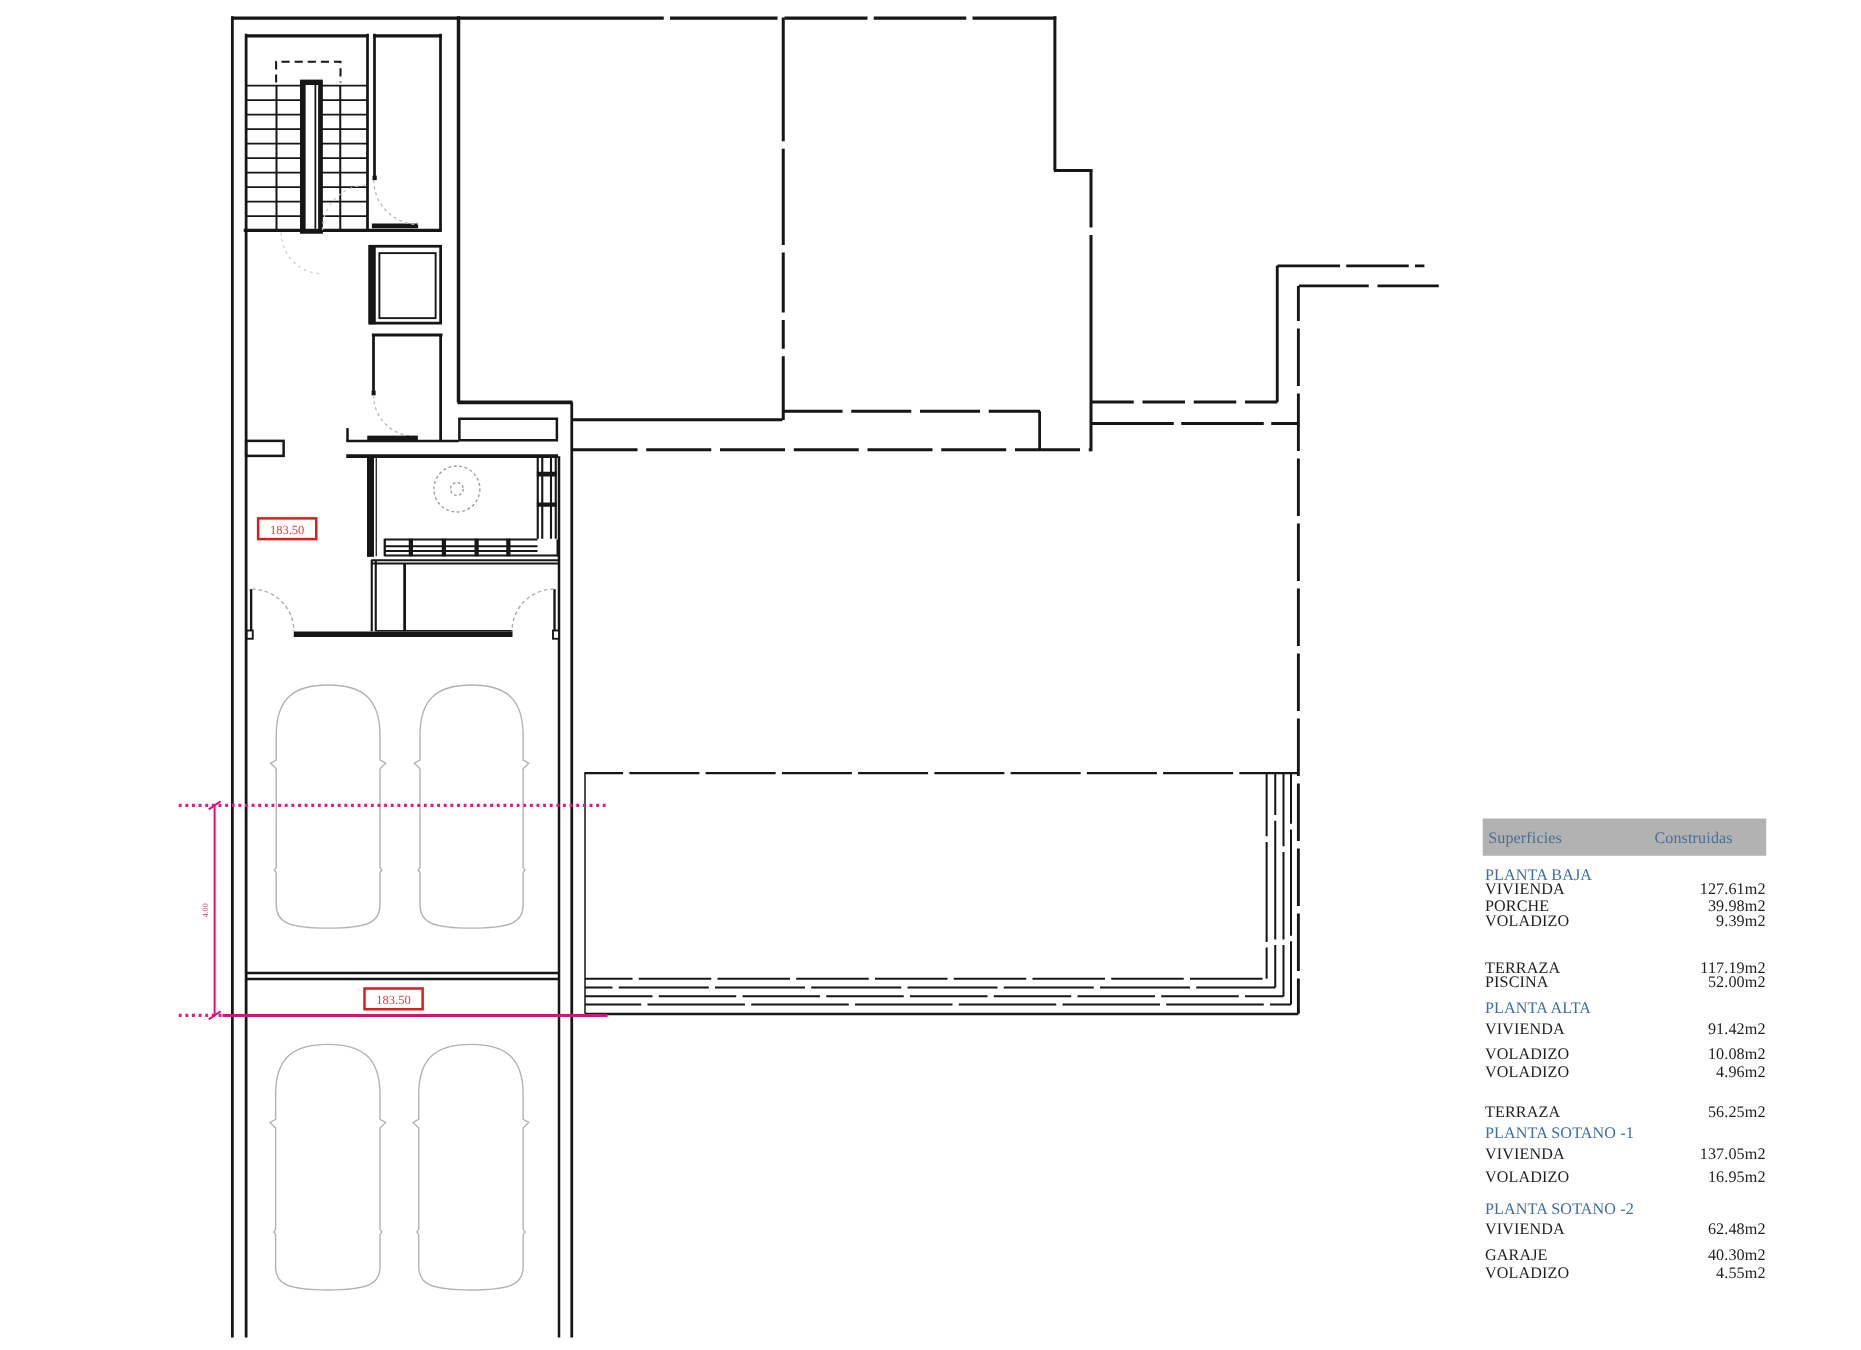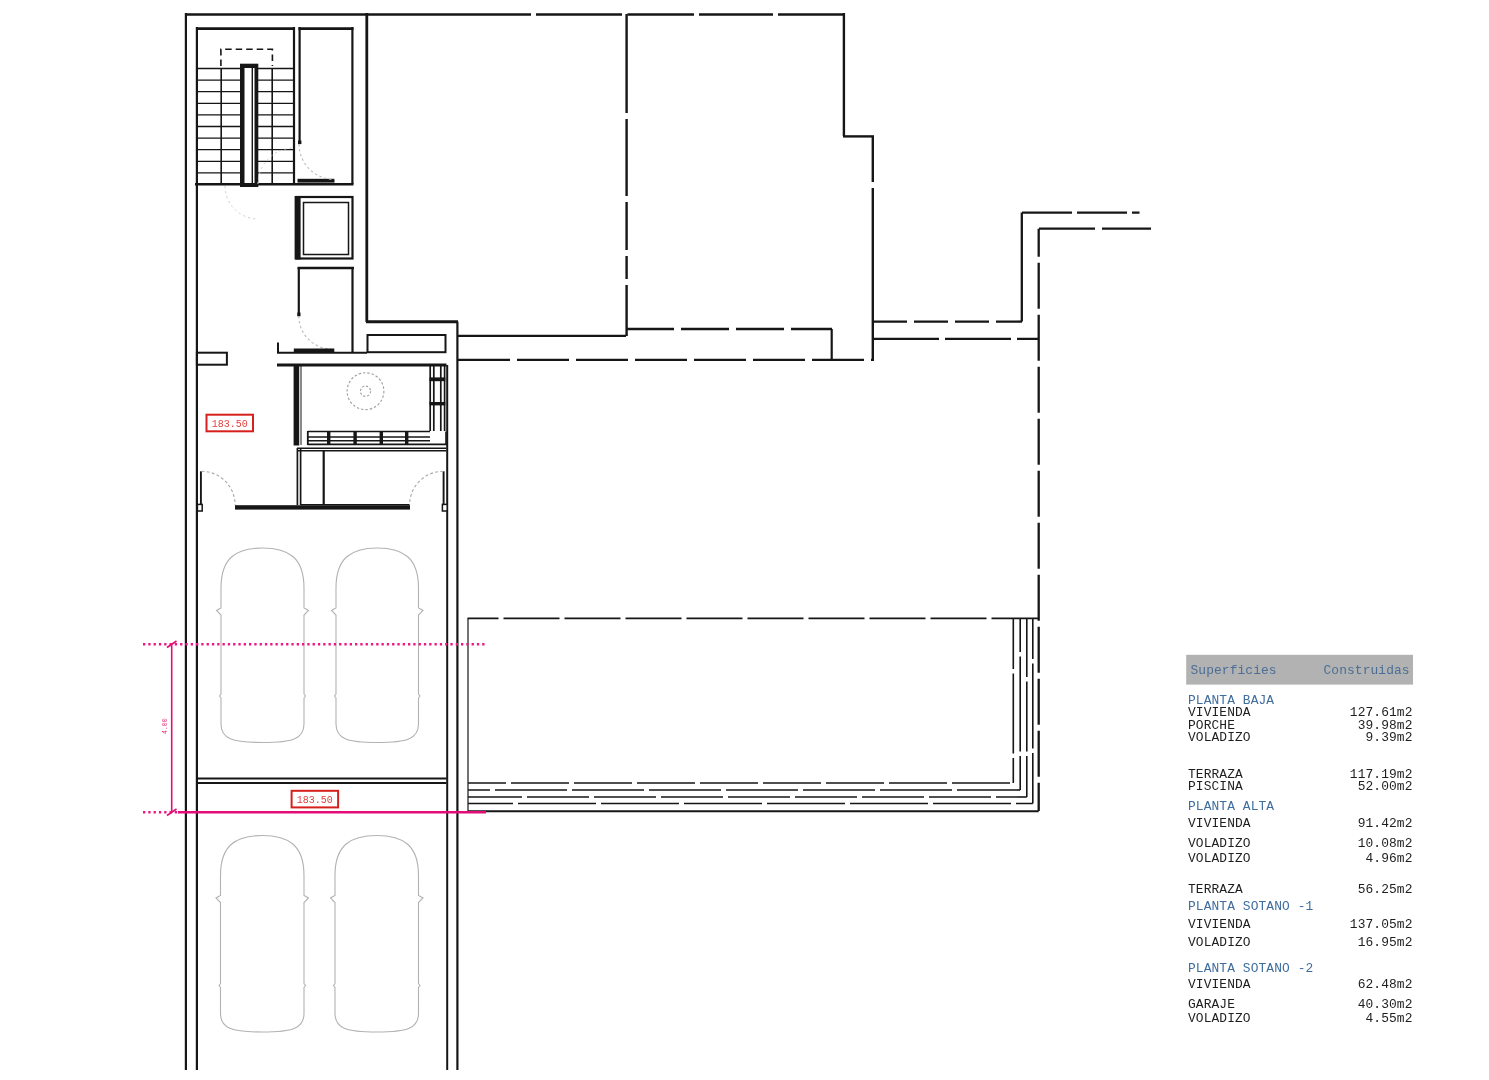--- a/index.html
+++ b/index.html
@@ -1,17 +1,17 @@
 <!DOCTYPE html>
 <html><head>
 <meta charset="utf-8">
 <style>
   html,body{margin:0;padding:0;background:#ffffff;}
   #page{position:relative;width:1489px;height:1080px;background:#ffffff;overflow:hidden;
-        font-family:Liberation Mono, monospace;}
+        font-family:Liberation Serif, serif;}
   svg{position:absolute;left:0;top:0;}
 </style>
 </head>
 <body>
 <div id="page">
 <svg width="1489" height="1080" viewBox="0 0 1489 1080">
   <g id="walls" stroke="#161616" fill="none">
 
     <path d="M185,14.5 H531" stroke-width="2.6"></path>
     <path d="M536,14.5 H622" stroke-width="2.6"></path>

